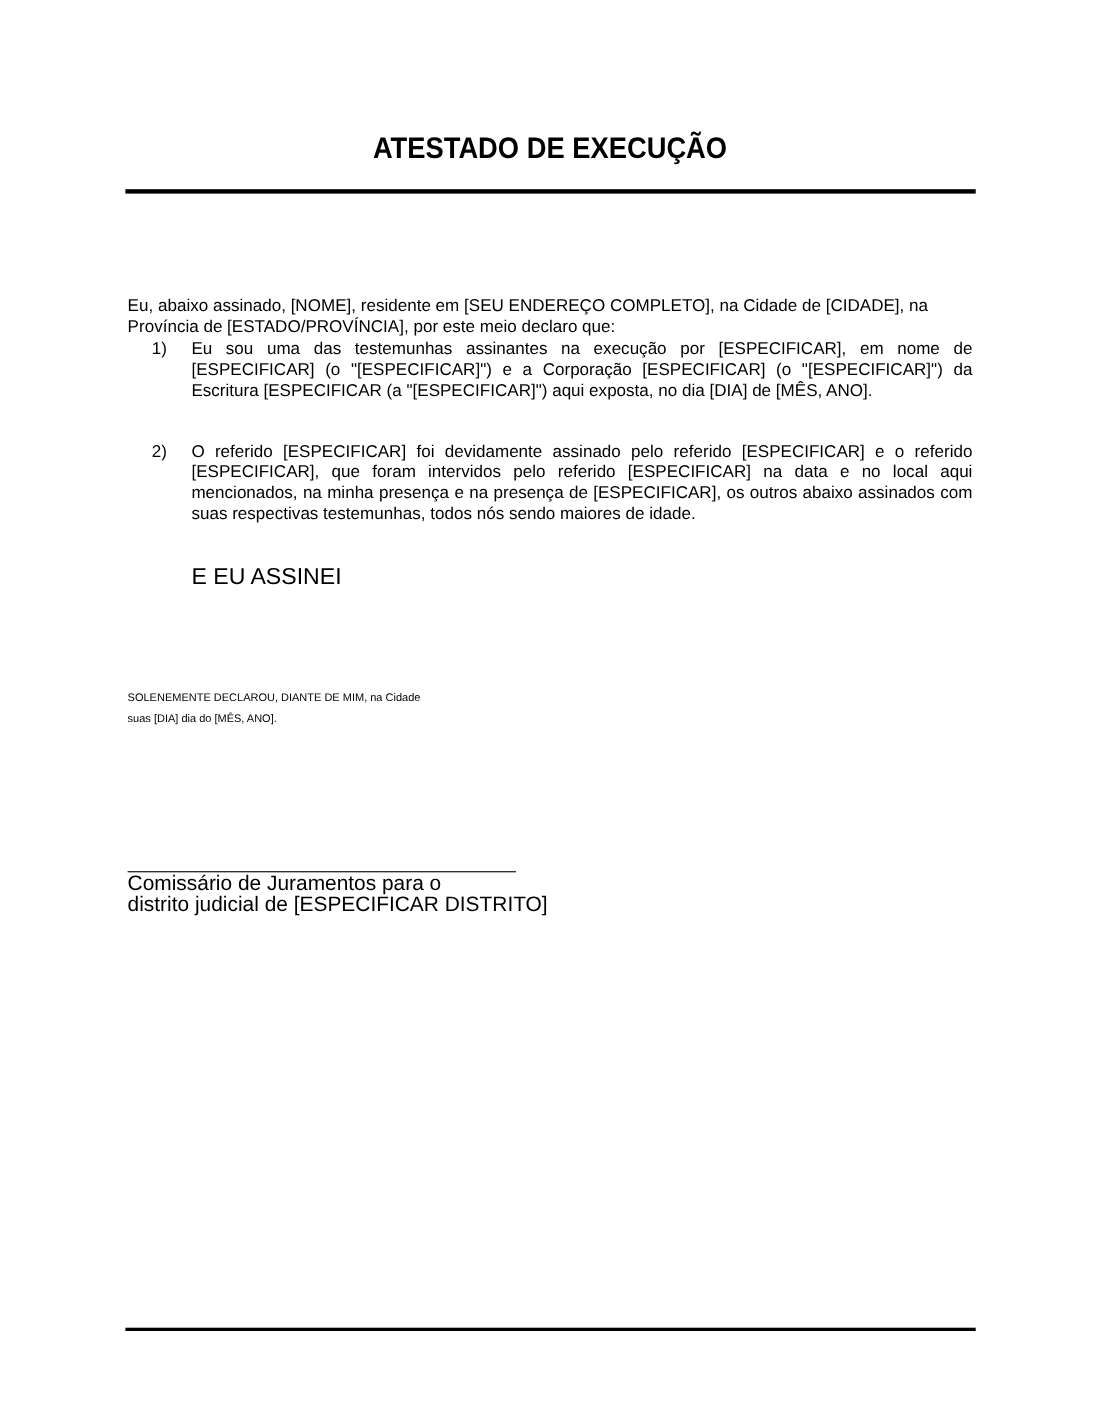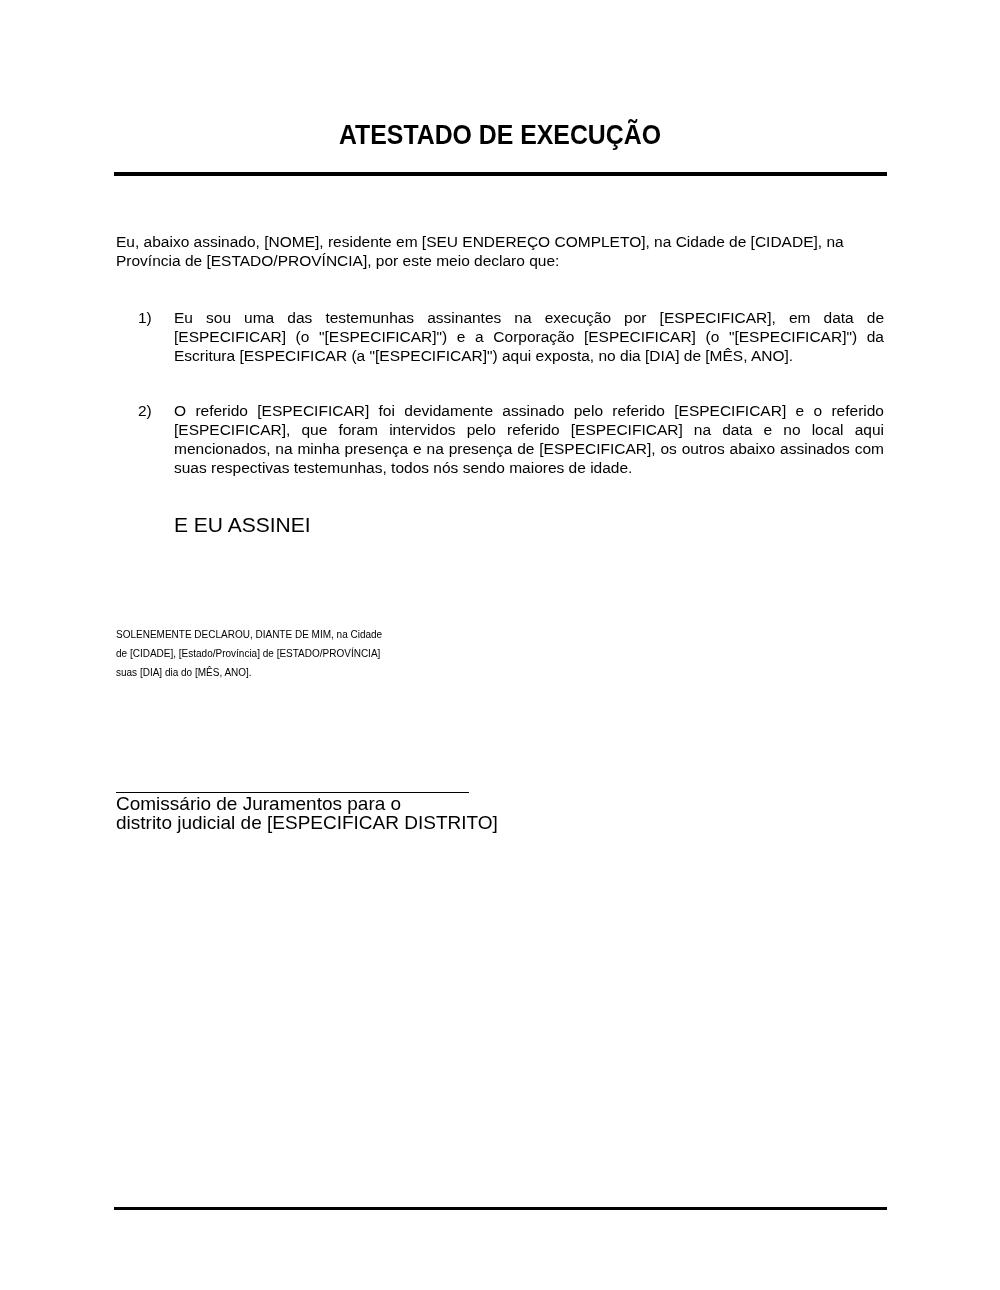--- a/index.html
+++ b/index.html
@@ -1,20 +1,20 @@
 <!DOCTYPE html>
 <html><head>
   <meta charset="utf-8">
   <style>
     html, body { margin: 0; padding: 0; background: #ffffff; }
     body { width: 1000px; height: 1290px; position: relative; color: #000; font-family: "Liberation Sans", sans-serif; }
     .title { position: absolute; top: 120px; left: 0; width: 1000px; text-align: center; font-weight: bold; font-size: 27px; letter-spacing: 0px; transform: scaleX(0.92); }
     .rule-top { position: absolute; top: 172px; left: 114px; width: 773px; height: 4px; background: #000; }
     .rule-bottom { position: absolute; top: 1207px; left: 114px; width: 773px; height: 3px; background: #000; }
-    .para { position: absolute; left: 116px; width: 768px; font-size: 15.5px; line-height: 19px; text-align: justify; }
+    .para { position: absolute; left: 116px; width: 768px; font-size: 15.5px; line-height: 19px; text-align: justify; margin-top: 37px; }
     .para-intro { top: 232px; text-align: left; }
     .item { position: absolute; left: 116px; width: 768px; font-size: 15.5px; line-height: 19px; }
     .item .num { position: absolute; left: 22px; top: 0; }
     .item .txt { position: absolute; left: 58px; width: 710px; text-align: justify; text-align-last: left; }
     .item-1 { top: 308px; }
     .item-2 { top: 401px; }
     .signed { position: absolute; top: 513px; left: 174px; font-size: 21px; }
     .declared { position: absolute; top: 625px; left: 116px; font-size: 10px; line-height: 19px; width: 460px; }
     .sig-line { position: absolute; top: 792px; left: 116px; width: 353px; height: 1px; background: #000; }
     .commissioner { position: absolute; top: 794px; left: 116px; font-size: 19px; line-height: 19px; }
@@ -23,33 +23,32 @@
 <body>
 
 <div>
   <div class="title">ATESTADO DE EXECUÇÃO</div>
   <div class="rule-top"></div>
 
   <div class="para para-intro">Eu, abaixo assinado, [NOME], residente em [SEU ENDEREÇO COMPLETO], na Cidade de [CIDADE], na Província de [ESTADO/PROVÍNCIA], por este meio declaro que:</div>
 
   <div class="item item-1">
     <span class="num">1)</span>
-    <span class="txt">Eu sou uma das testemunhas assinantes na execução por [ESPECIFICAR], em data de [ESPECIFICAR] (o "[ESPECIFICAR]") e a Corporação [ESPECIFICAR] (o "[ESPECIFICAR]") da Escritura [ESPECIFICAR (a "[ESPECIFICAR]") aqui exposta, no dia [DIA] de [MÊS, ANO].</span>
+    <span class="txt">Eu sou uma das testemunhas assinantes na execução por [ESPECIFICAR], em nome de [ESPECIFICAR] (o "[ESPECIFICAR]") e a Corporação [ESPECIFICAR] (o "[ESPECIFICAR]") da Escritura [ESPECIFICAR (a "[ESPECIFICAR]") aqui exposta, no dia [DIA] de [MÊS, ANO].</span>
   </div>
 
   <div class="item item-2">
     <span class="num">2)</span>
     <span class="txt">O referido [ESPECIFICAR] foi devidamente assinado pelo referido [ESPECIFICAR] e o referido [ESPECIFICAR], que foram intervidos pelo referido [ESPECIFICAR] na data e no local aqui mencionados, na minha presença e na presença de [ESPECIFICAR], os outros abaixo assinados com suas respectivas testemunhas, todos nós sendo maiores de idade.</span>
   </div>
 
   <div class="signed">E EU ASSINEI</div>
 
   <div class="declared">
     <div>SOLENEMENTE DECLAROU, DIANTE DE MIM, na Cidade</div>
-    <div>de [CIDADE], [Estado/Província] de [ESTADO/PROVÍNCIA]</div>
     <div>suas [DIA] dia do [MÊS, ANO].</div>
   </div>
 
   <div class="sig-line"></div>
   <div class="commissioner">
     <div>Comissário de Juramentos para o</div>
     <div>distrito judicial de [ESPECIFICAR DISTRITO]</div>
   </div>
 
   <div class="rule-bottom"></div>

